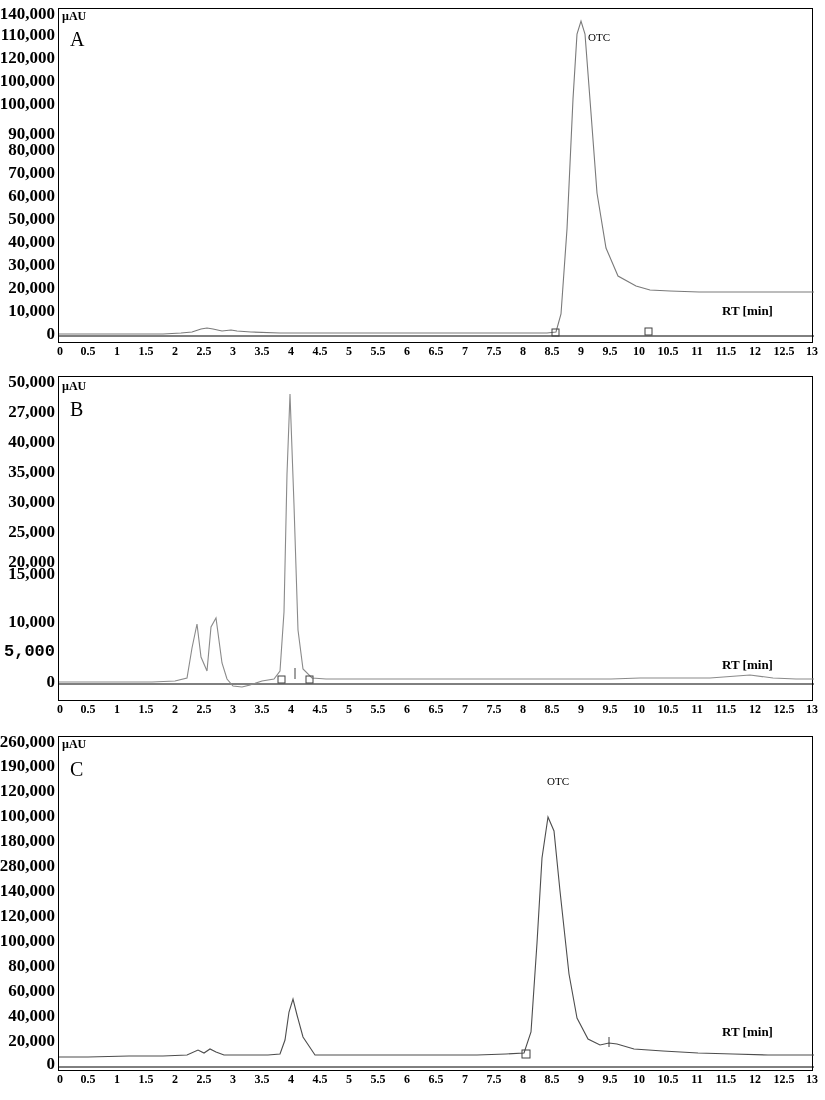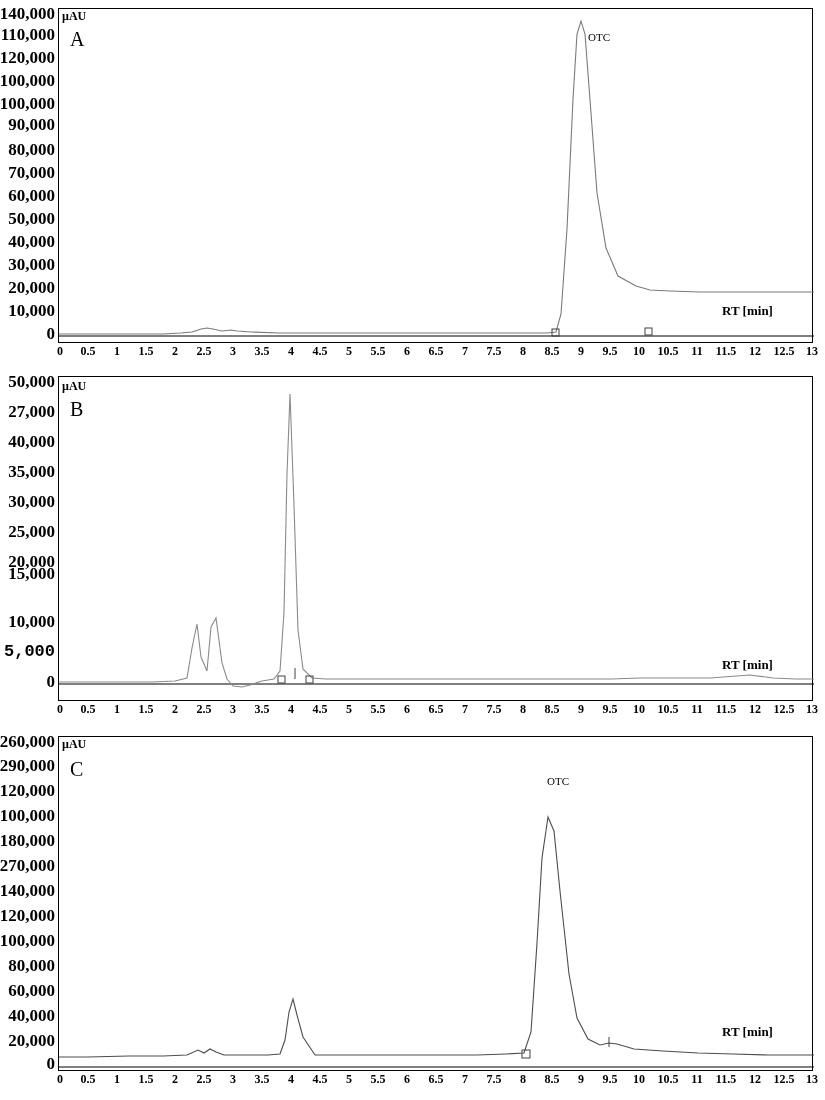--- a/index.html
+++ b/index.html
@@ -120,21 +120,21 @@
 
 <div class="page">
 
   <div class="panel panel-a">
     <div class="yticks">
       <div class="ytick" style="top:8px;">140,000</div>
       <div class="ytick" style="top:29px;">110,000</div>
       <div class="ytick" style="top:52px;">120,000</div>
       <div class="ytick" style="top:75px;">100,000</div>
       <div class="ytick" style="top:98px;">100,000</div>
-      <div class="ytick" style="top:119px;">90,000</div>
+      <div class="ytick" style="top:128px;">90,000</div>
       <div class="ytick" style="top:144px;">80,000</div>
       <div class="ytick" style="top:167px;">70,000</div>
       <div class="ytick" style="top:190px;">60,000</div>
       <div class="ytick" style="top:213px;">50,000</div>
       <div class="ytick" style="top:236px;">40,000</div>
       <div class="ytick" style="top:259px;">30,000</div>
       <div class="ytick" style="top:282px;">20,000</div>
       <div class="ytick" style="top:305px;">10,000</div>
       <div class="ytick" style="top:328px;">0</div>
     </div>
@@ -243,25 +243,25 @@
       <div class="xtick" style="left:726px;">11.5</div>
       <div class="xtick" style="left:755px;">12</div>
       <div class="xtick" style="left:784px;">12.5</div>
       <div class="xtick" style="left:812px;">13</div>
     </div>
   </div>
 
   <div class="panel panel-c">
     <div class="yticks">
       <div class="ytick" style="top:8px;">260,000</div>
-      <div class="ytick" style="top:32px;">290,000</div>
+      <div class="ytick" style="top:32px;">190,000</div>
       <div class="ytick" style="top:57px;">120,000</div>
       <div class="ytick" style="top:82px;">100,000</div>
       <div class="ytick" style="top:107px;">180,000</div>
-      <div class="ytick" style="top:132px;">270,000</div>
+      <div class="ytick" style="top:132px;">280,000</div>
       <div class="ytick" style="top:157px;">140,000</div>
       <div class="ytick" style="top:182px;">120,000</div>
       <div class="ytick" style="top:207px;">100,000</div>
       <div class="ytick" style="top:232px;">80,000</div>
       <div class="ytick" style="top:257px;">60,000</div>
       <div class="ytick" style="top:282px;">40,000</div>
       <div class="ytick" style="top:307px;">20,000</div>
       <div class="ytick" style="top:330px;">0</div>
     </div>
 

